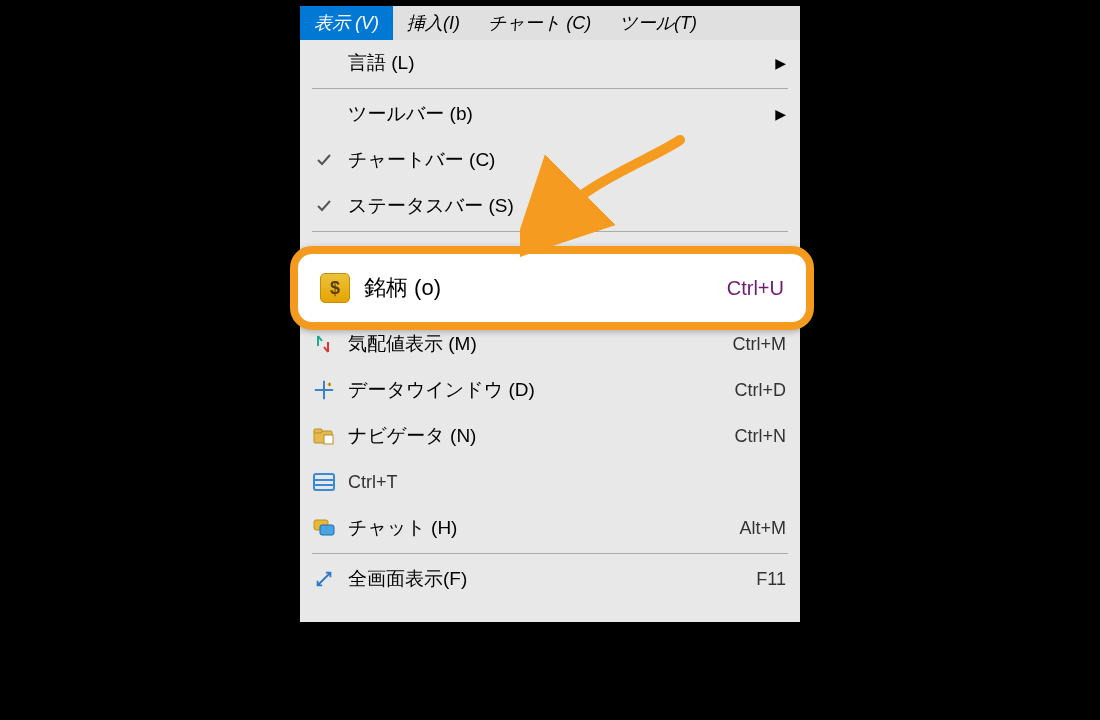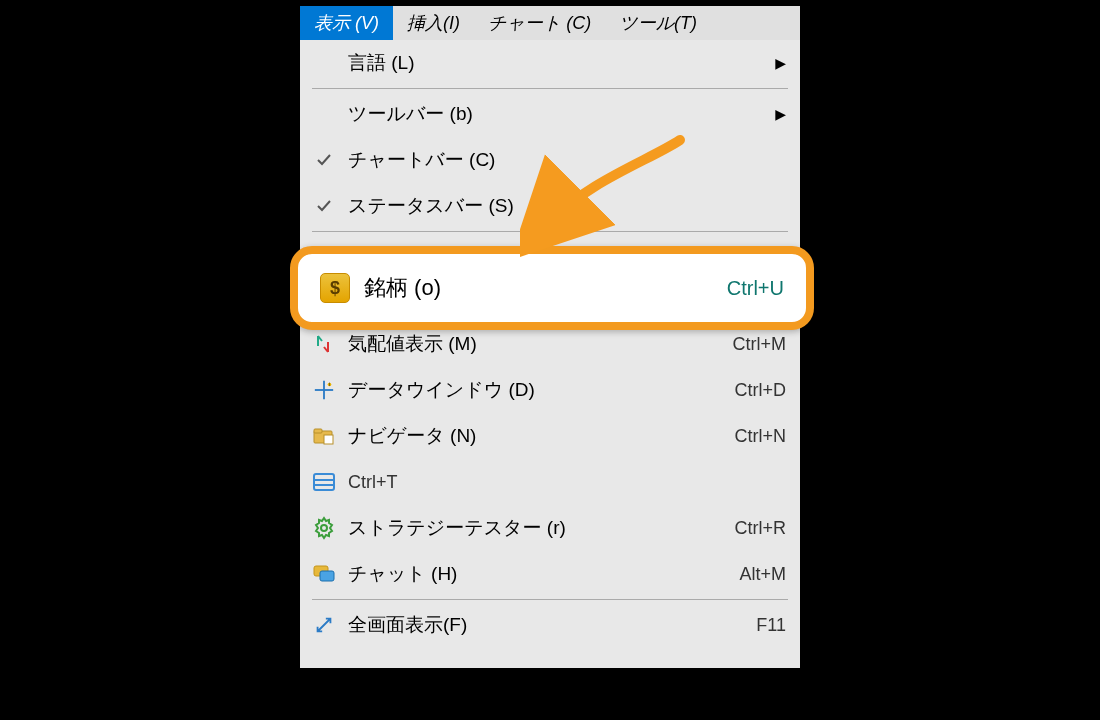--- a/index.html
+++ b/index.html
@@ -93,21 +93,21 @@
       padding: 0 22px;
       gap: 14px;
       z-index: 20;
     }
     .highlight-box .label {
       flex: 1;
       font-size: 22px;
     }
     .highlight-box .shortcut {
       font-size: 20px;
-      color: #0f766e;
+      color: #701a75;
     }
     .dollar-badge {
       width: 30px; height: 30px;
       background: linear-gradient(#ecc23c,#e4a400);
       border: 1px solid #c88c00;
       border-radius: 5px;
       display: flex; align-items: center; justify-content: center;
       color: #5b3d00;
       font-weight: 700;
       font-size: 18px;
@@ -228,30 +228,20 @@
             <rect x="2" y="4" width="20" height="16" rx="2" fill="none" stroke="#3a8bd6" stroke-width="2"></rect>
             <line x1="2" y1="10" x2="22" y2="10" stroke="#3a8bd6" stroke-width="2"></line>
             <line x1="2" y1="15" x2="22" y2="15" stroke="#3a8bd6" stroke-width="2"></line>
           </svg>
       </div>
       <div class="shortcut">Ctrl+T</div>
     </div>
     <div class="row">
       <div class="icon-col">
         <svg viewBox="0 0 24 24" width="24" height="24">
-            <path d="M12 2 L14 5 L17 4 L17 7 L20 9 L18 12 L20 15 L17 17 L17 20 L14 19 L12 22 L10 19 L7 20 L7 17 L4 15 L6 12 L4 9 L7 7 L7 4 L10 5 Z" fill="none" stroke="#3c9e3c" stroke-width="2"></path>
-            <circle cx="12" cy="12" r="3" fill="none" stroke="#3c9e3c" stroke-width="2"></circle>
-          </svg>
-      </div>
-      <div class="label">ストラテジーテスター (r)</div>
-      <div class="shortcut">Ctrl+R</div>
-    </div>
-    <div class="row">
-      <div class="icon-col">
-        <svg viewBox="0 0 24 24" width="24" height="24">
             <rect x="2" y="4" width="14" height="10" rx="2" fill="#e7b83a" stroke="#c4941a"></rect>
             <rect x="8" y="9" width="14" height="10" rx="2" fill="#4aa3e3" stroke="#1b6fad"></rect>
           </svg>
       </div>
       <div class="label">チャット (H)</div>
       <div class="shortcut">Alt+M</div>
     </div>
     <div class="divider"></div>
 
     <div class="row">

